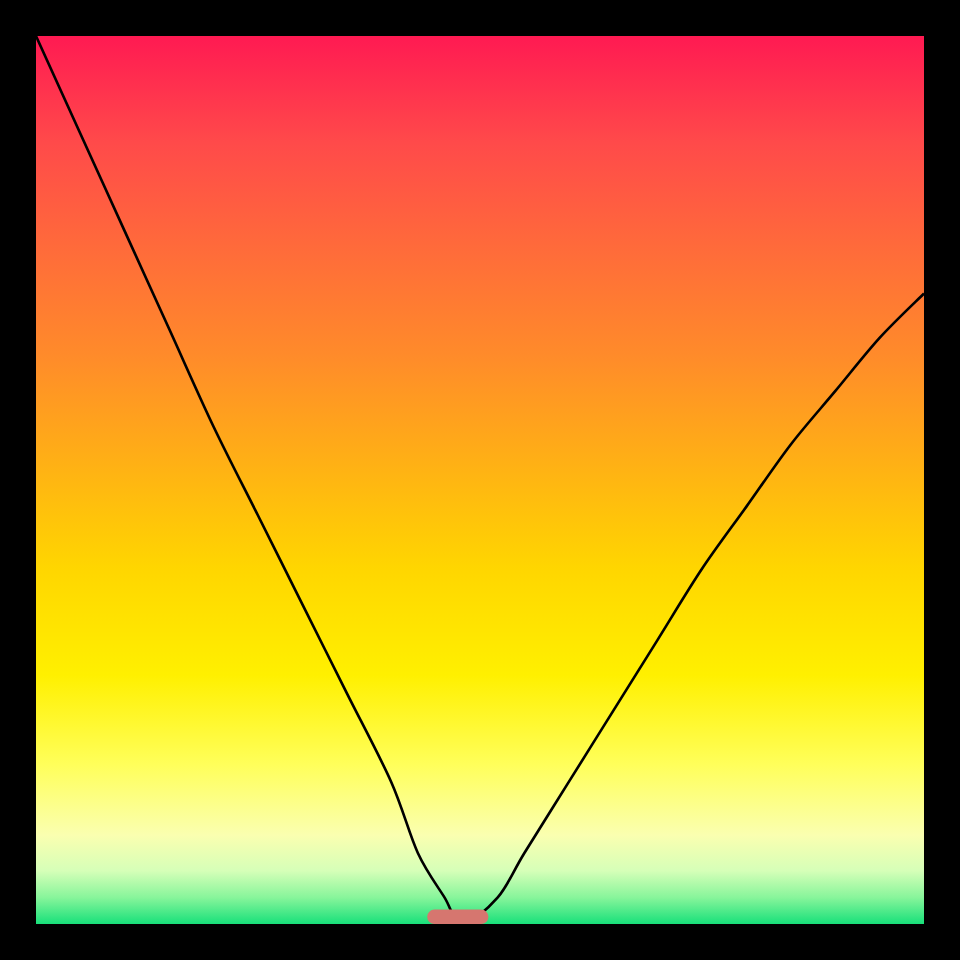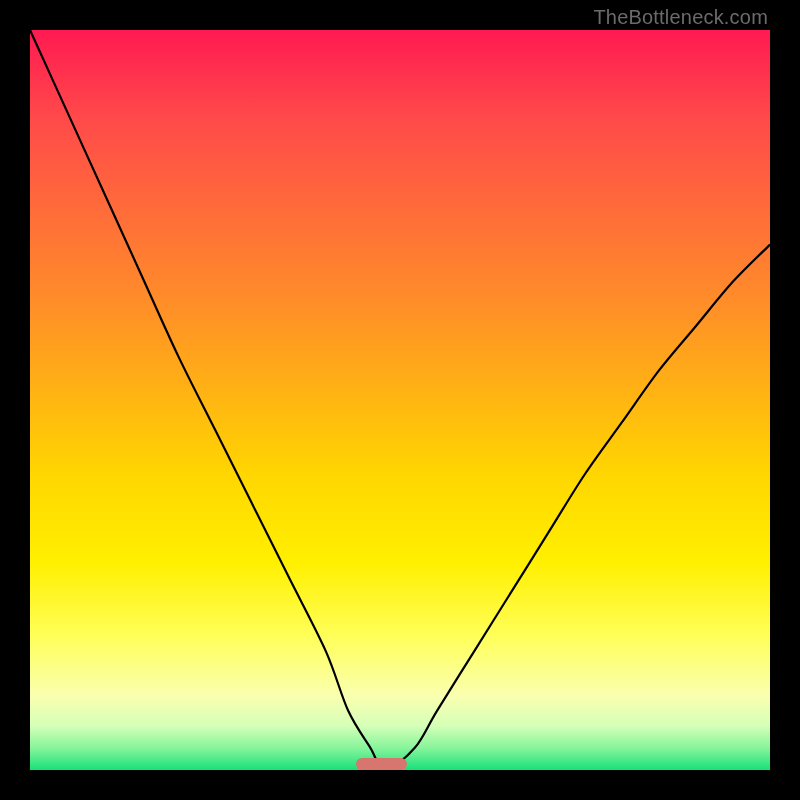--- a/index.html
+++ b/index.html
@@ -60,21 +60,20 @@
     height: 12px;
     border-radius: 6px;
     background: #d6766f;
   }
 </style>
 </head>
 <body>
 
 <div class="frame">
 
-  <div class="watermark">TheBottleneck.com</div>
 
   <div class="plot-area">
 
     <svg class="curve" viewBox="0 0 740 740" preserveAspectRatio="none">
       <path id="curve-path" d="M 0 0 C 5.92 13.023999999999997, 25.16 55.35199999999998, 37 81.39999999999998 C 48.84 107.44799999999998, 62.16 136.75199999999995, 74 162.79999999999995 C 85.84 188.84799999999996, 99.16 218.152, 111 244.2 C 122.84 270.248, 136.16 300.736, 148 325.59999999999997 C 159.84 350.46399999999994, 173.16 375.91999999999996, 185 399.59999999999997 C 196.84 423.28, 210.16 449.92, 222 473.6 C 233.84 497.28000000000003, 247.16 523.9200000000001, 259 547.6 C 270.84 571.28, 286.528 600.288, 296 621.6 C 305.472 642.912, 311.096 665.408, 318.2 680.8 C 325.304 696.1919999999999, 334.48 708.328, 340.40000000000003 717.8 C 346.32000000000005 727.2719999999999, 348.096 740, 355.2 740 C 362.304 740, 376.512 727.2719999999999, 384.8 717.8 C 393.088 708.328, 397.5280000000001 696.1919999999999, 407.00000000000006 680.8 C 416.47200000000004 665.408, 432.16 640.544, 444 621.6 C 455.84 602.6560000000001, 469.16 581.3439999999999, 481 562.4 C 492.84 543.456, 506.16 522.144, 518 503.2 C 529.84 484.256, 543.16 461.76, 555 444 C 566.84 426.24, 580.16 408.77600000000007, 592 392.20000000000005 C 603.84 375.624, 617.16 355.792, 629 340.4 C 640.84 325.008, 654.16 310.208, 666 296 C 677.84 281.792, 691.16 264.62399999999997, 703 251.59999999999997 C 714.84 238.57599999999996, 734.08 220.52, 740 214.60000000000002" fill="none" stroke="#000" stroke-width="2.2"></path>
     </svg>
 
     <div id="min-marker" class="marker" style="left: 325.6px; width: 51.8px; top: 728px;"></div>
 
   </div>

